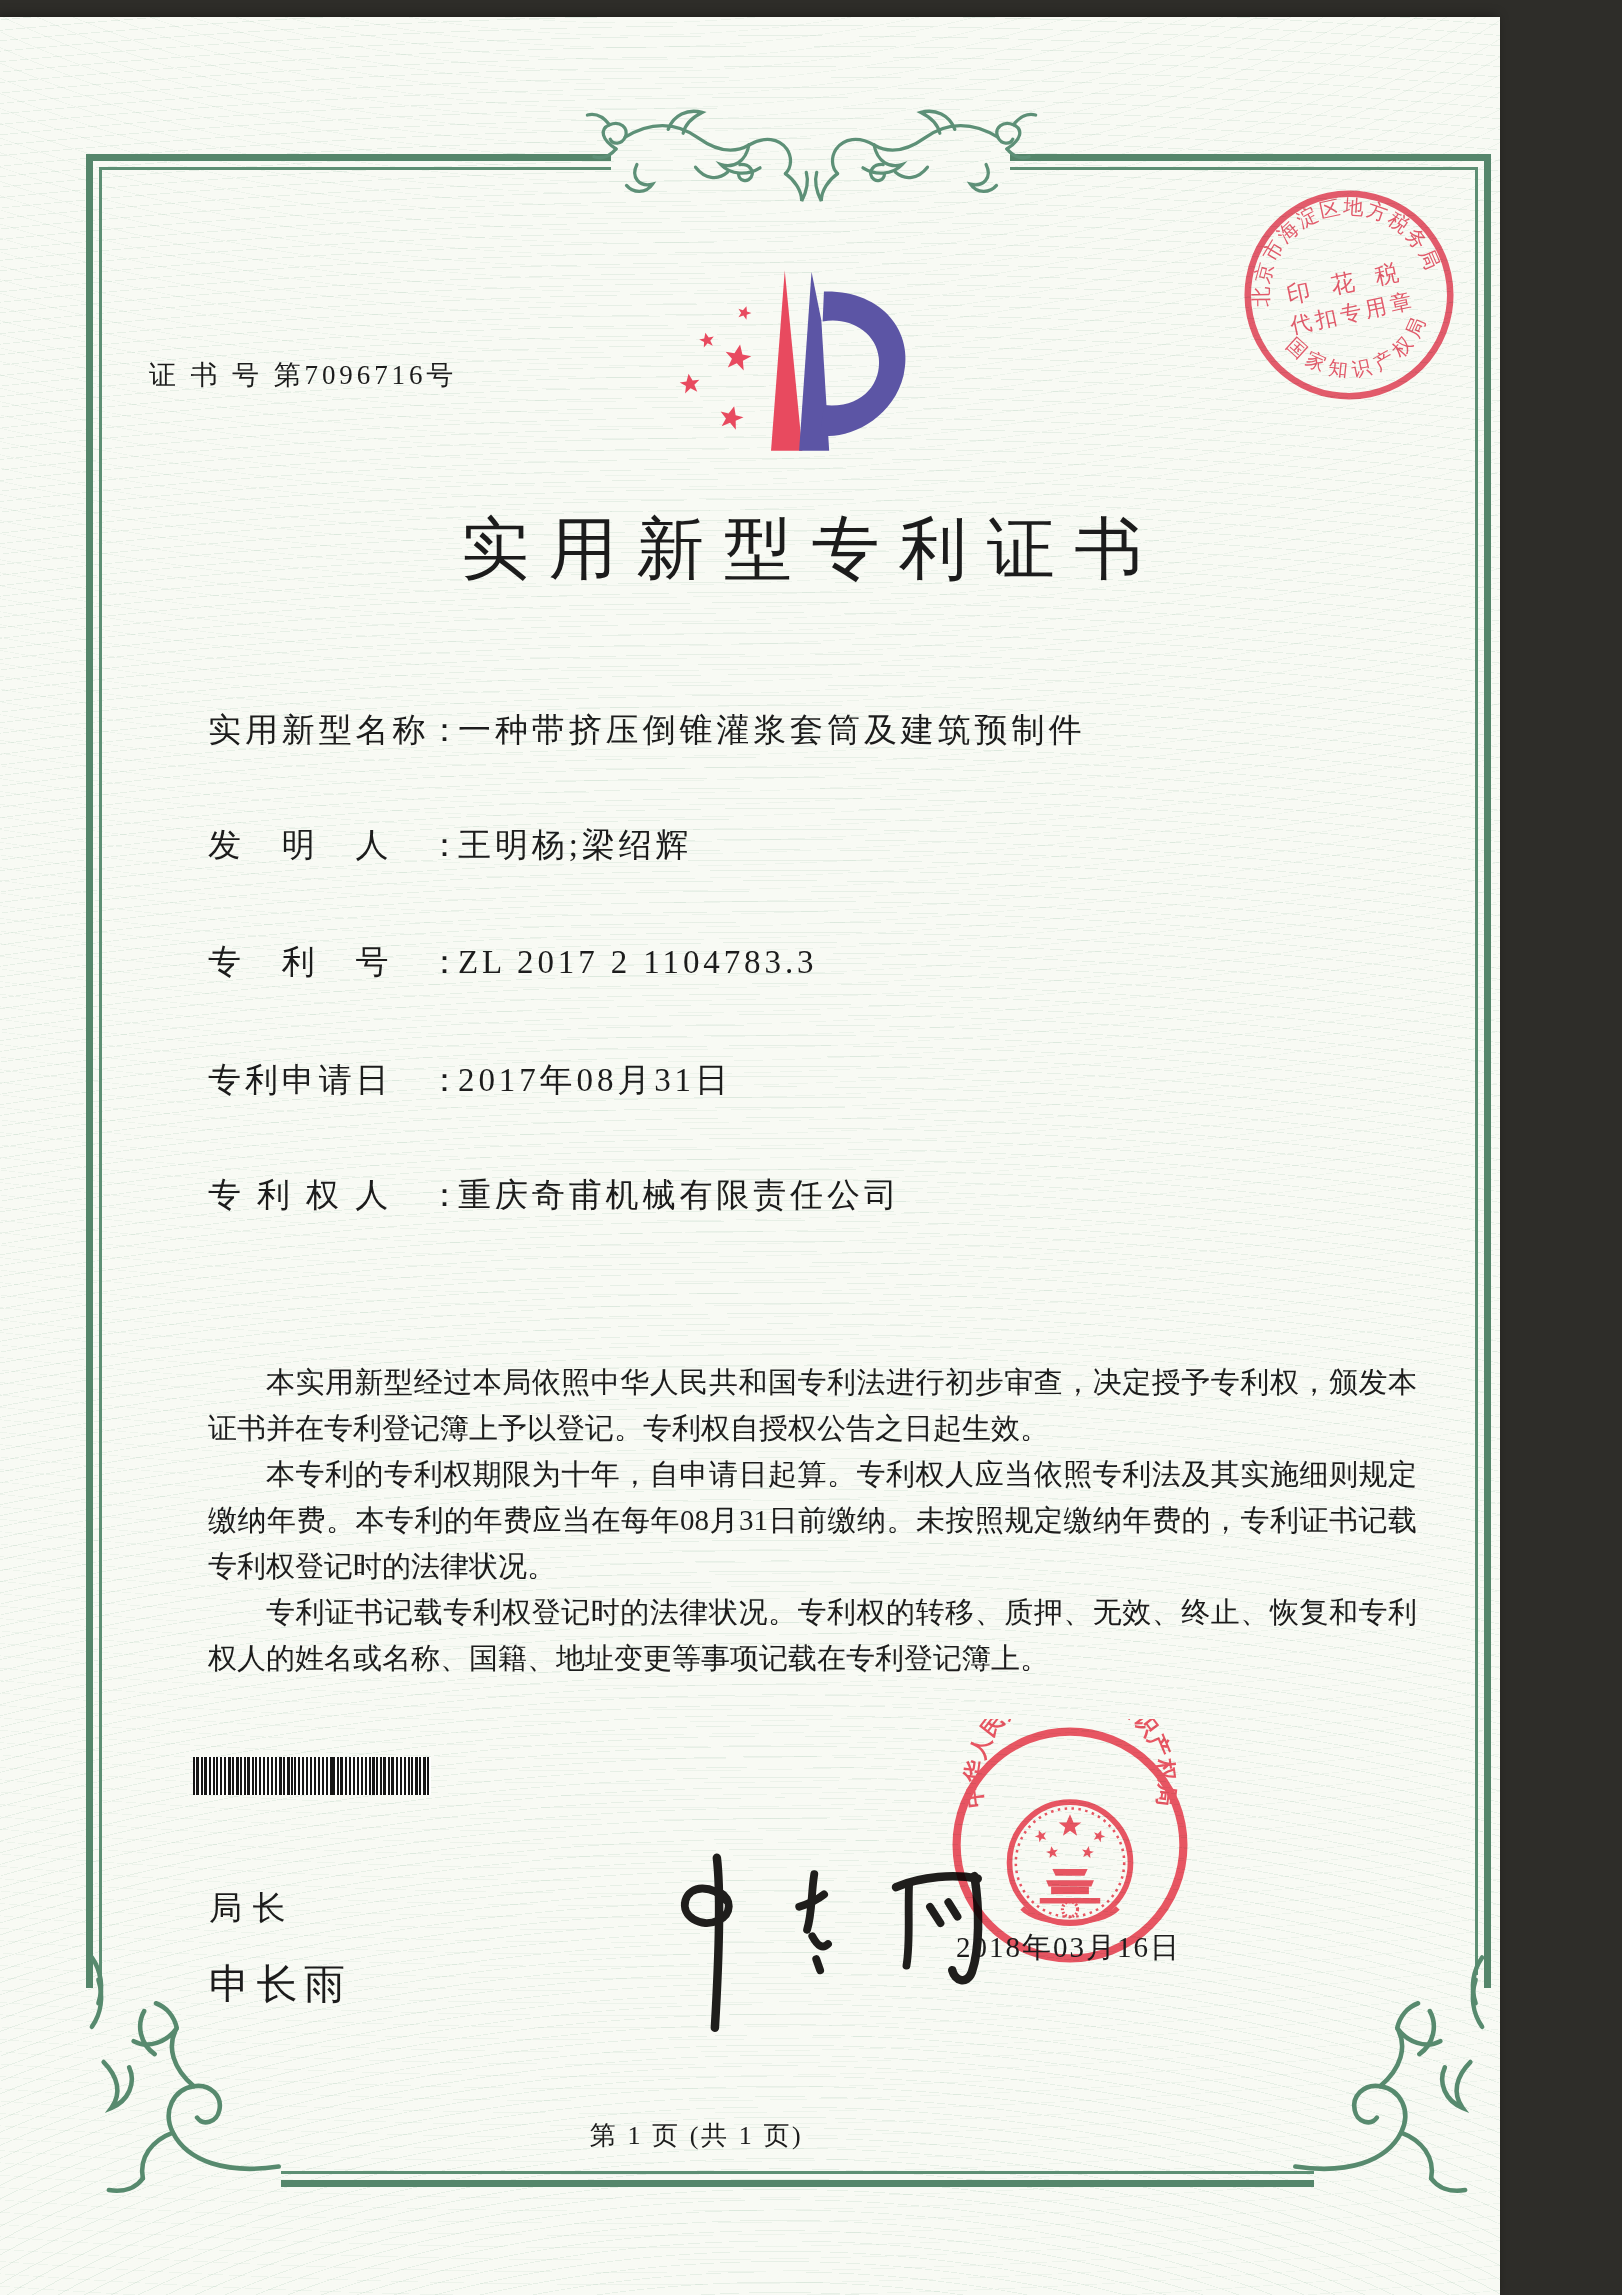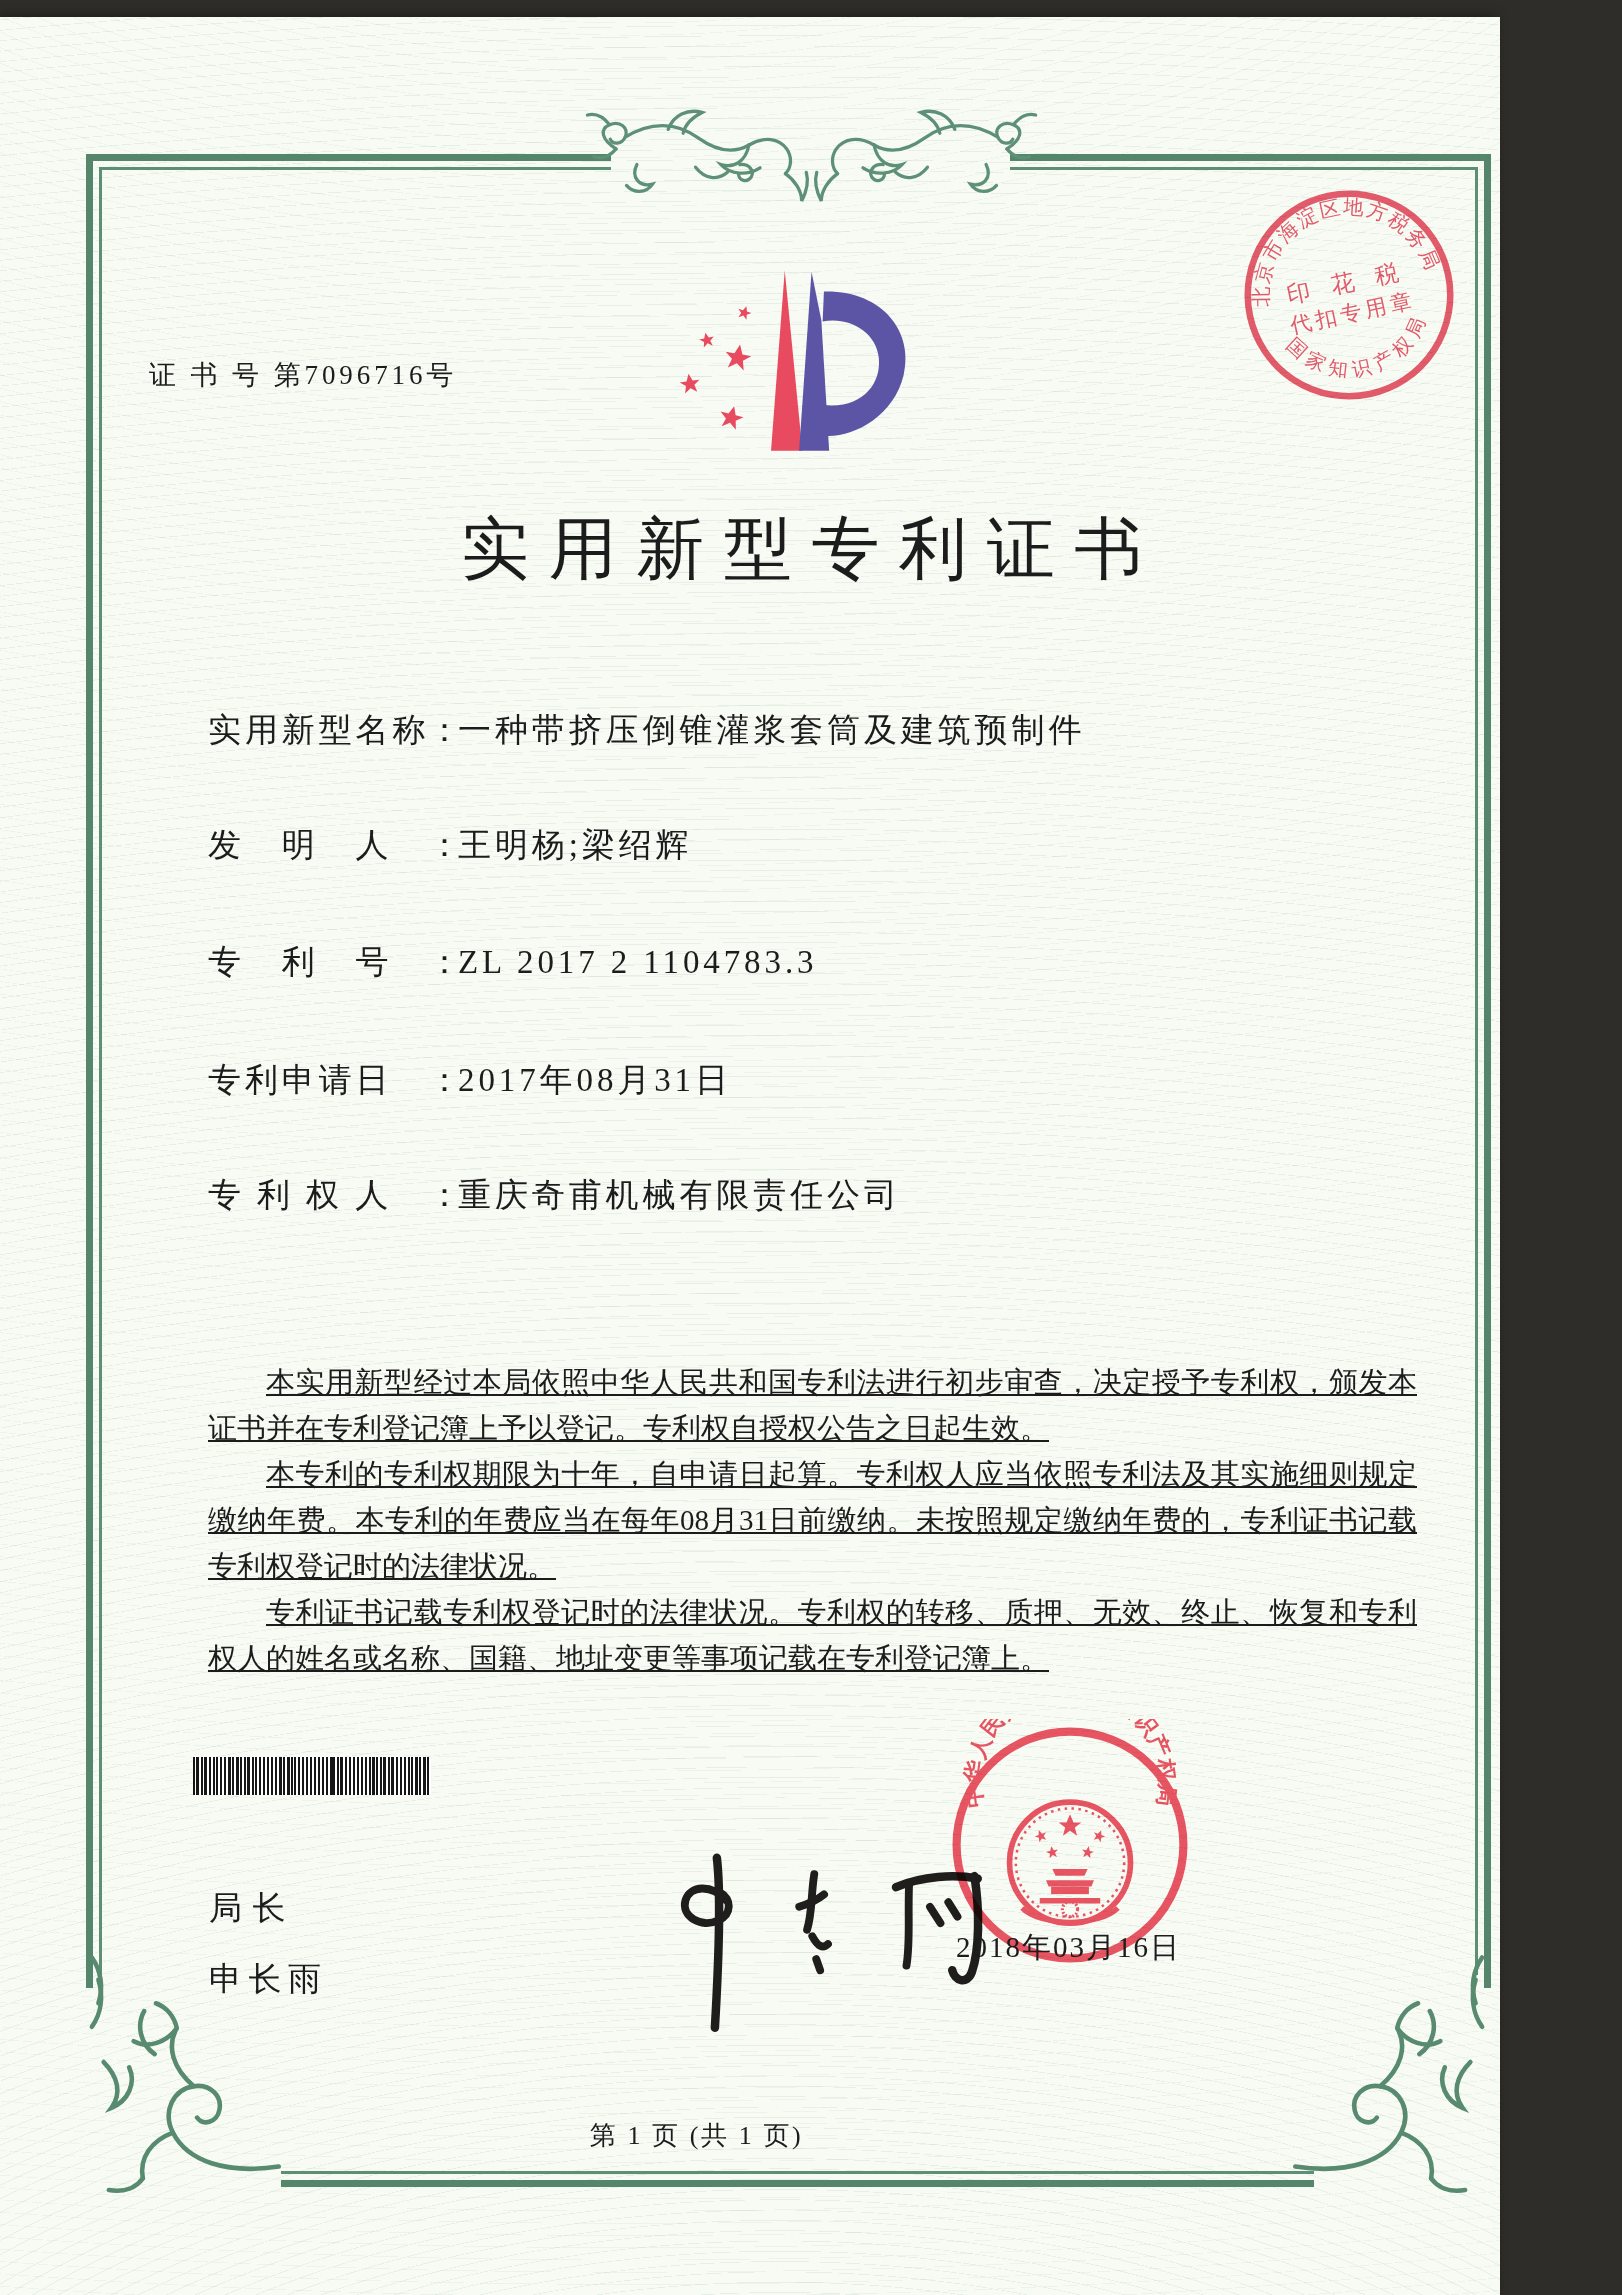--- a/index.html
+++ b/index.html
@@ -13,29 +13,29 @@
           repeating-radial-gradient(1177px 654px at 42% -18%, rgba(122,172,142,.09) 0 1.3px, rgba(0,0,0,0) 1.3px 22px);
         box-shadow: -3.9px 0 11.8px rgba(0,0,0,.45);}
   .bl{position:absolute;background:#55866b;}
   .thin{background:#5d8f74;}
   .abs{position:absolute;}
   .certno{left:149px;top:357px;font-size:27px;letter-spacing:3.9px;}
   .title{left:0;top:504px;width:1623px;text-align:center;font-size:68px;font-weight:normal;letter-spacing:19.6px;}
   .frow{left:208px;font-size:33px;letter-spacing:3.9px;white-space:nowrap;}
   .frow .lab{display:inline-block;width:220px;letter-spacing:3.9px;}
   .frow .col{display:inline-block;width:30px;}
-  .bodytxt{left:208px;top:1359px;width:1209px;font-size:29px;line-height:46px;text-align:justify;text-decoration:underline;}
+  .bodytxt{left:208px;top:1359px;width:1209px;font-size:29px;line-height:46px;text-align:justify;}
   .bodytxt p{margin:0;text-indent:58px;}
   .barcode{left:193px;top:1757px;width:238px;height:38px;background-color:#fff;
     background-image:
       repeating-linear-gradient(90deg,#161616 0 2px,transparent 2px 3.9px),
       repeating-linear-gradient(90deg,transparent 0 2.6px,#161616 2.6px 3.9px,transparent 3.9px 8.5px),
       repeating-linear-gradient(90deg,transparent 0 5.9px,#f8faf4 5.9px 7.2px,transparent 7.2px 15px);}
   .sigtitle{left:209px;top:1886px;font-size:33px;letter-spacing:10.5px;}
-  .signame{left:209px;top:1957px;font-size:33px;letter-spacing:6.5px;}
+  .signame{left:209px;top:1957px;font-size:41px;letter-spacing:6.5px;}
   .sealdate{left:956px;top:1928px;font-size:29px;letter-spacing:2px;z-index:9;}
   .footer{left:304px;top:2118px;width:785px;text-align:center;font-size:26px;letter-spacing:2.6px;}
   .stampwrap{left:1236px;top:182px;width:226px;height:226px;z-index:8;mix-blend-mode:multiply;transform:rotate(-12deg);}
   .sealwrap{left:944px;top:1719px;width:252px;height:252px;z-index:8;mix-blend-mode:multiply;}
   .sigwrap{left:556px;top:1838px;z-index:7;}
   .logowrap{left:672px;top:264px;}
   .dragons{left:576px;top:102px;z-index:5;}
   .corner{z-index:5;}
   svg{display:block;}
 </style>

